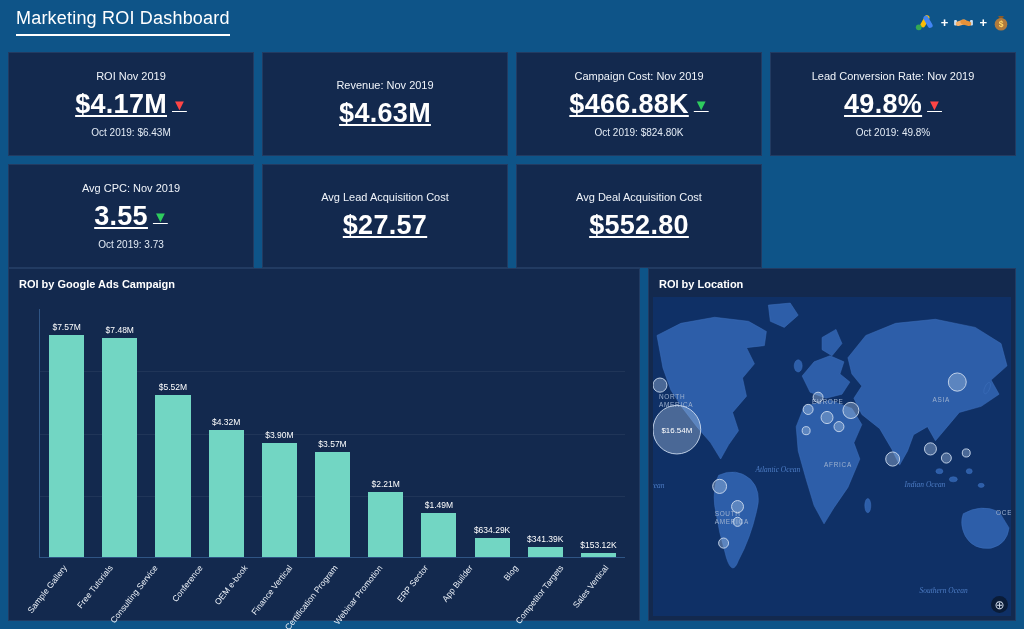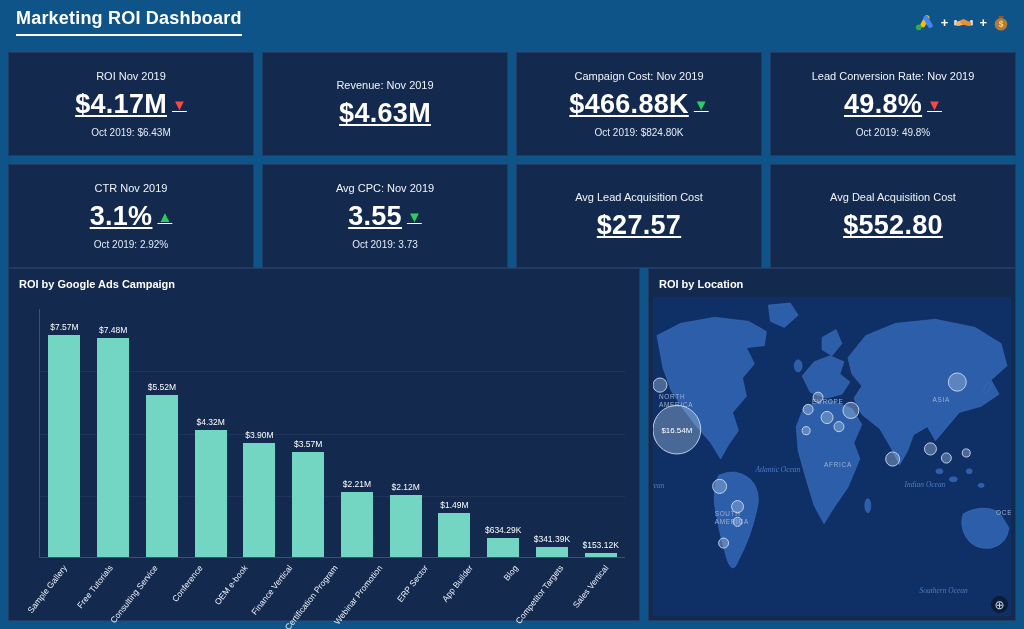--- a/index.html
+++ b/index.html
@@ -4,21 +4,21 @@
 <style>
   * { box-sizing: border-box; }
   html,body { margin:0; padding:0; }
   body {
     width:1024px; height:629px; overflow:hidden;
     background:#0e5488; color:#fff;
     font-family:"Liberation Sans", sans-serif;
   }
   
   .header { height:44px; display:flex; align-items:center; justify-content:space-between; padding:0 14px 0 16px; }
-  .page-title { font-size:18px; font-weight:bold; letter-spacing:0.2px; border-bottom:2px solid #fff; padding-bottom:5px; }
+  .page-title { font-size:18px; font-weight:normal; letter-spacing:0.2px; border-bottom:2px solid #fff; padding-bottom:5px; }
   .header-icons { display:flex; align-items:center; gap:5px; }
   .hicon { display:inline-flex; align-items:center; }
   .plus-sep { font-size:13px; font-weight:bold; color:#fff; }
   
   .content { height:585px; padding:8px; display:flex; flex-direction:column; gap:0; }
   .kpi-grid { display:grid; grid-template-columns:repeat(4,1fr); grid-template-rows:104px 104px; gap:8px; }
   .kpi-card {
     background:#13294e; border:1px solid rgba(130,170,220,0.14);
     display:flex; flex-direction:column; align-items:center; justify-content:center; gap:7px;
   }
@@ -118,28 +118,20 @@
       </div>
       <div class="kpi-card">
         <div class="kpi-label">Lead Conversion Rate: Nov 2019</div>
         <div class="kpi-value-row">
           <span class="kpi-value">49.8%</span>
           <span class="kpi-trend" style="color:#ff4545">▼</span>
         </div>
         <div class="kpi-sub">Oct 2019: 49.8%</div>
       </div>
       <div class="kpi-card">
-        <div class="kpi-label">CTR Nov 2019</div>
-        <div class="kpi-value-row">
-          <span class="kpi-value">3.1%</span>
-          <span class="kpi-trend" style="color:#2ecc5e">▲</span>
-        </div>
-        <div class="kpi-sub">Oct 2019: 2.92%</div>
-      </div>
-      <div class="kpi-card">
         <div class="kpi-label">Avg CPC: Nov 2019</div>
         <div class="kpi-value-row">
           <span class="kpi-value">3.55</span>
           <span class="kpi-trend" style="color:#2ecc5e">▼</span>
         </div>
         <div class="kpi-sub">Oct 2019: 3.73</div>
       </div>
       <div class="kpi-card">
         <div class="kpi-label">Avg Lead Acquisition Cost</div>
         <div class="kpi-value-row">
@@ -183,24 +175,20 @@
               <div class="bar-value">$3.90M</div>
               <div class="bar" style="height:114.37252311756936px;background:#72d6c3"></div>
             </div>
             <div class="bar-slot">
               <div class="bar-value">$3.57M</div>
               <div class="bar" style="height:104.69484808454426px;background:#72d6c3"></div>
             </div>
             <div class="bar-slot">
               <div class="bar-value">$2.21M</div>
               <div class="bar" style="height:64.8110964332893px;background:#72d6c3"></div>
-            </div>
-            <div class="bar-slot">
-              <div class="bar-value">$2.12M</div>
-              <div class="bar" style="height:62.17173051519155px;background:#72d6c3"></div>
             </div>
             <div class="bar-slot">
               <div class="bar-value">$1.49M</div>
               <div class="bar" style="height:43.69616908850727px;background:#72d6c3"></div>
             </div>
             <div class="bar-slot">
               <div class="bar-value">$634.29K</div>
               <div class="bar" style="height:18.601371202113604px;background:#72d6c3"></div>
             </div>
             <div class="bar-slot">

